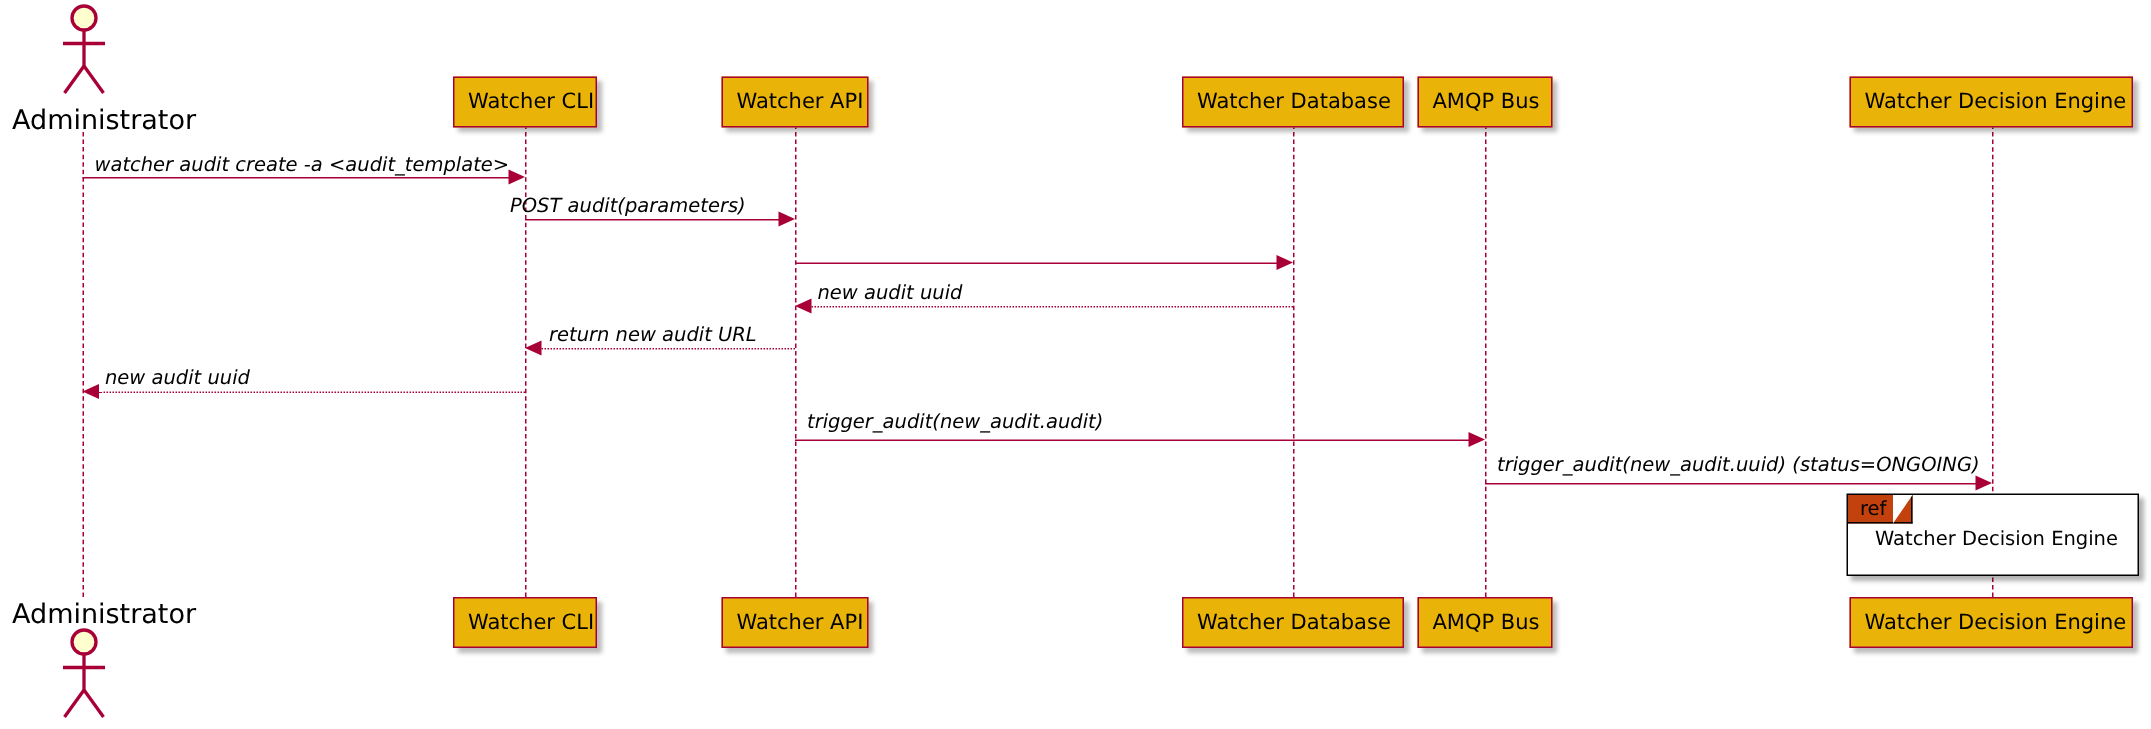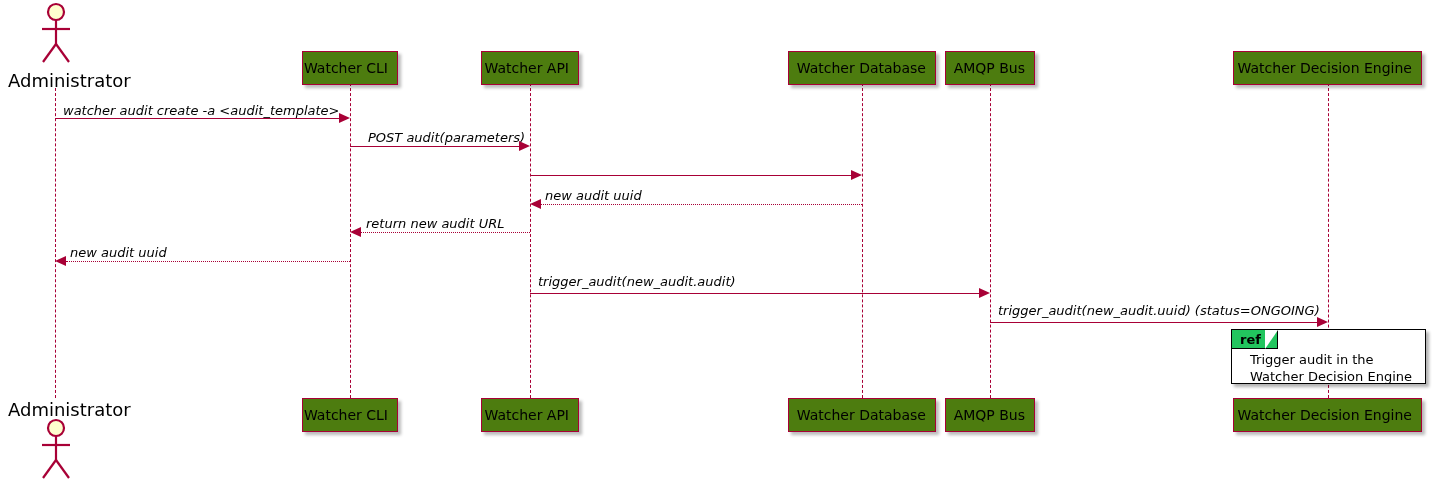--- a/index.html
+++ b/index.html
@@ -19,28 +19,28 @@
   }
   .lifeline {
     position: absolute;
     width: 0;
     border-left: 1px dashed #A80036;
     z-index: 1;
   }
   .participant-box {
     position: absolute;
     box-sizing: border-box;
-    background: #4d7c0f;
+    background: #eab308;
     border: 1.5px solid #A80036;
     color: #000000;
     font-size: 14px;
     line-height: 1;
     display: flex;
     align-items: center;
-    justify-content: flex-end;
+    justify-content: flex-start;
     white-space: nowrap;
     padding: 16px 9px;
     height: 32px;
     z-index: 4;
     box-shadow: 3px 3px 3px rgba(0,0,0,0.27);
   }
   .actor-wrap {
     position: absolute;
     z-index: 4;
   }
@@ -92,23 +92,23 @@
     z-index: 5;
     box-shadow: 3px 3px 3px rgba(0,0,0,0.3);
   }
   .ref-tab {
     position: absolute;
     top: 0; left: 0;
     height: 19px;
     box-sizing: border-box;
     border-right: 1.5px solid #000000;
     border-bottom: 1.5px solid #000000;
-    background: #22c55e;
+    background: #c2410c;
     font-size: 13px;
-    font-weight: bold;
+    font-weight: normal;
     color: #000000;
     display: flex;
     align-items: center;
     padding-left: 8px;
     padding-right: 16px;
   }
   .ref-tab-corner {
     position: absolute;
     top: 0;
     right: -1px;
@@ -170,21 +170,21 @@
   </div>
 
   <div class="participant-box" style="left:1233px; top:51px; width:189px;">
     <span>Watcher Decision Engine</span>
   </div>
 
   <div class="msg-label" style="left:63px; top:104px;">watcher audit create -a &lt;audit_template&gt;</div>
   <div class="msg-line" style="left:55px; top:118px; width:285px;"></div>
   <div class="arrow-head right" style="left:339px; top:113px;"></div>
 
-  <div class="msg-label" style="left:368px; top:131px;">POST audit(parameters)</div>
+  <div class="msg-label" style="left:340px; top:131px;">POST audit(parameters)</div>
   <div class="msg-line" style="left:350px; top:146px; width:170px;"></div>
   <div class="arrow-head right" style="left:519px; top:141px;"></div>
 
   <div class="msg-line" style="left:530px; top:175px; width:322px;"></div>
   <div class="arrow-head right" style="left:851px; top:170px;"></div>
 
   <div class="msg-label" style="left:545px; top:189px;">new audit uuid</div>
   <div class="msg-line dotted" style="left:541px; top:204px; width:321px;"></div>
   <div class="arrow-head left" style="left:530px; top:199px;"></div>
 
@@ -203,21 +203,20 @@
   <div class="msg-label" style="left:998px; top:304px;">trigger_audit(new_audit.uuid) (status=ONGOING)</div>
   <div class="msg-line" style="left:990px; top:322px; width:328px;"></div>
   <div class="arrow-head right" style="left:1317px; top:317px;"></div>
 
   <div class="ref-box" style="left:1231px; top:329px; width:195px; height:55px;">
     <div class="ref-tab">
       <span>ref</span>
       <span class="ref-tab-corner"></span>
     </div>
     <div class="ref-body">
-      <div>Trigger audit in the</div>
       <div>Watcher Decision Engine</div>
     </div>
   </div>
 
   <div class="actor-label" style="left:8px; top:399px;">Administrator</div>
   <div class="actor-wrap" style="left:30px; top:418px; width:52px; height:62px;">
     <svg width="52" height="62" viewBox="0 0 52 62">
       <g stroke="#A80036" stroke-width="2.2" fill="none">
         <circle cx="26" cy="10" r="8" fill="#FEFECE"></circle>
         <line x1="26" y1="18" x2="26" y2="42"></line>

